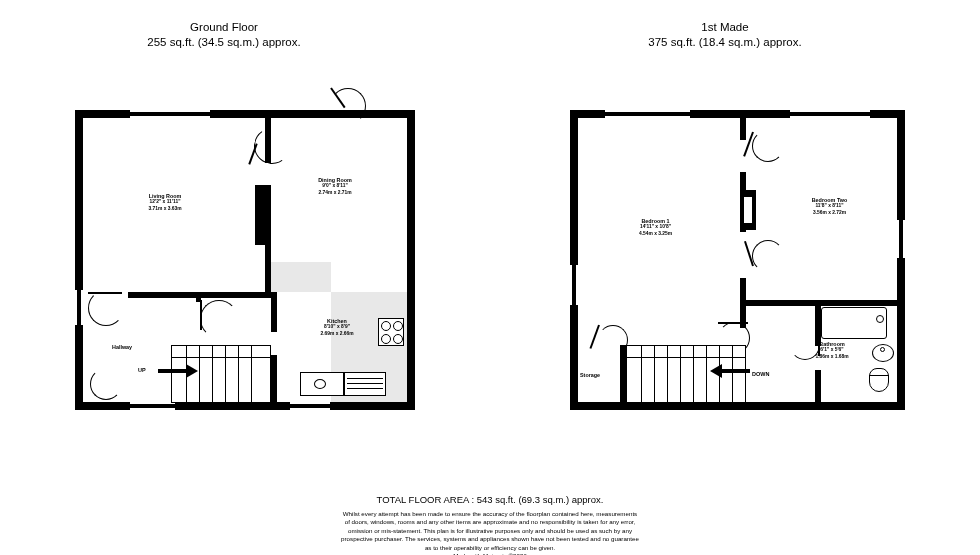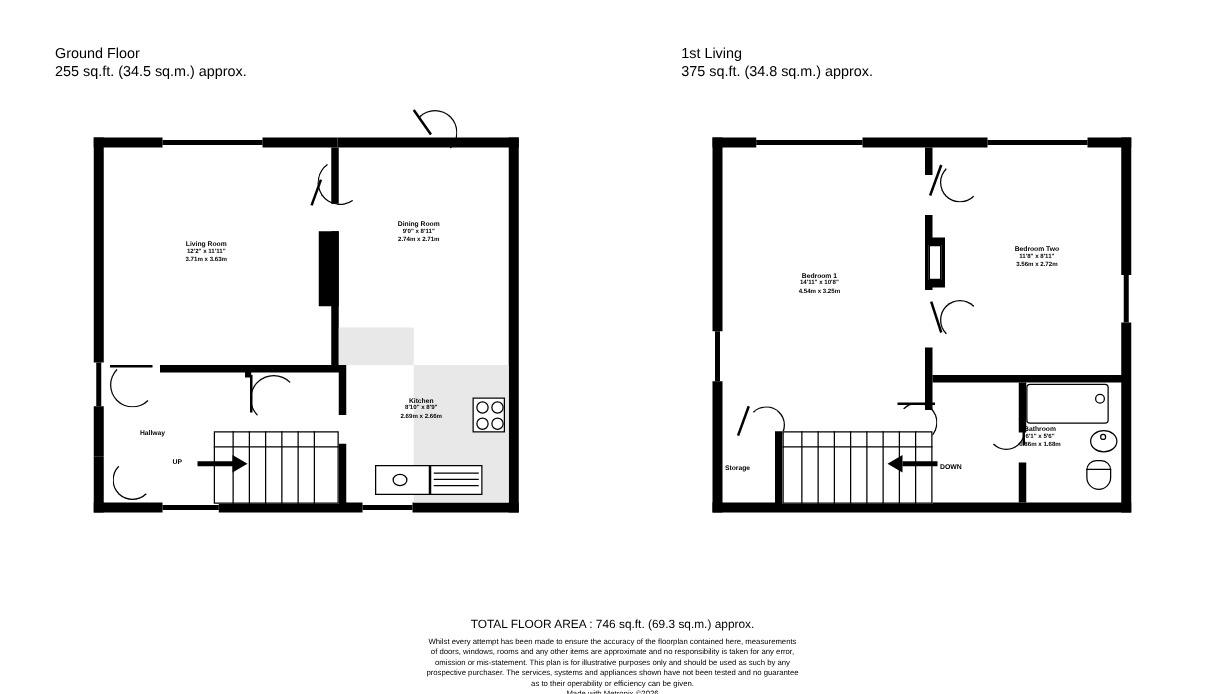--- a/index.html
+++ b/index.html
@@ -8,22 +8,22 @@
     background:#ffffff;
     font-family:"Liberation Sans", sans-serif;
     color:#000;
     overflow:hidden;
     position:relative;
   }
   .stage{position:absolute;inset:0;}
 
   
   .floor-title{
-    position:absolute;text-align:left;width:360px;
-    font-size:11.5px;line-height:15px;margin-top:16px;
+    position:absolute;text-align:center;width:360px;
+    font-size:11.5px;line-height:15px;
   }
   .floor-title .t1{font-size:11.5px;}
   .floor-title .t2{font-size:11.5px;}
 
   
   .plan{position:absolute;}
 
   
   .w{position:absolute;background:#000;}
   .fill-grey{position:absolute;background:#e8e8e8;}
@@ -68,22 +68,22 @@
 <body>
 
 <div class="stage">
 
   <div class="floor-title" style="left:44px;top:20px;">
     <div class="t1">Ground Floor</div>
     <div class="t2">255 sq.ft. (34.5 sq.m.) approx.</div>
   </div>
 
   <div class="floor-title" style="left:545px;top:20px;">
-    <div class="t1">1st Living</div>
-    <div class="t2">375 sq.ft. (34.8 sq.m.) approx.</div>
+    <div class="t1">1st Made</div>
+    <div class="t2">375 sq.ft. (18.4 sq.m.) approx.</div>
   </div>
 
   <div class="plan">
 
     <div class="w" style="left:75px;top:110px;width:55px;height:8px;"></div>
 
     <div class="w" style="left:130px;top:112px;width:80px;height:4px;"></div>
     <div class="w" style="left:210px;top:110px;width:60px;height:8px;"></div>
     <div class="w" style="left:270px;top:110px;width:145px;height:8px;"></div>
 
@@ -269,21 +269,21 @@
     <div class="fx fx-round" style="left:876px;top:315px;width:8px;height:8px;"></div>
 
     <div class="fx fx-round" style="left:872px;top:344px;width:22px;height:18px;"></div>
     <div class="fx fx-round" style="left:880px;top:347px;width:5px;height:5px;"></div>
 
     <div class="fx" style="left:869px;top:368px;width:20px;height:24px;border-radius:8px 8px 10px 10px;"></div>
     <div class="stair-line" style="left:869px;top:375px;width:20px;"></div>
   </div>
 
   <div class="footer" style="top:494px;">
-    <div class="total">TOTAL FLOOR AREA : 746 sq.ft. (69.3 sq.m.) approx.</div>
+    <div class="total">TOTAL FLOOR AREA : 543 sq.ft. (69.3 sq.m.) approx.</div>
     <div class="disc">
       <div>Whilst every attempt has been made to ensure the accuracy of the floorplan contained here, measurements</div>
       <div>of doors, windows, rooms and any other items are approximate and no responsibility is taken for any error,</div>
       <div>omission or mis-statement. This plan is for illustrative purposes only and should be used as such by any</div>
       <div>prospective purchaser. The services, systems and appliances shown have not been tested and no guarantee</div>
       <div>as to their operability or efficiency can be given.</div>
       <div>Made with Metropix ©2026</div>
     </div>
   </div>
 

